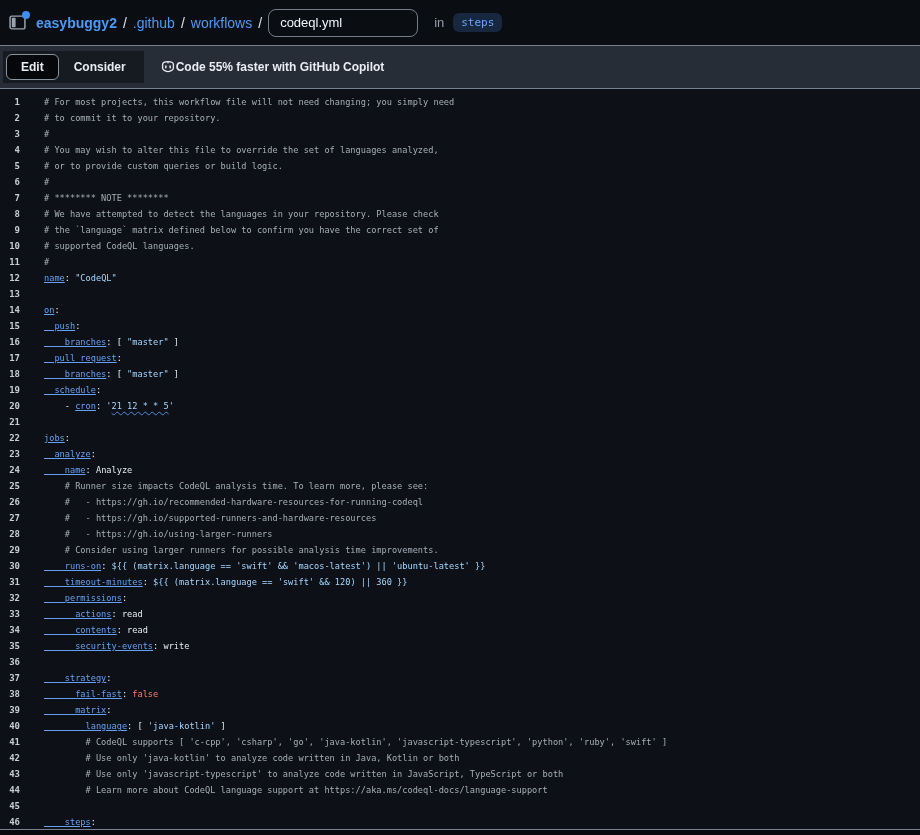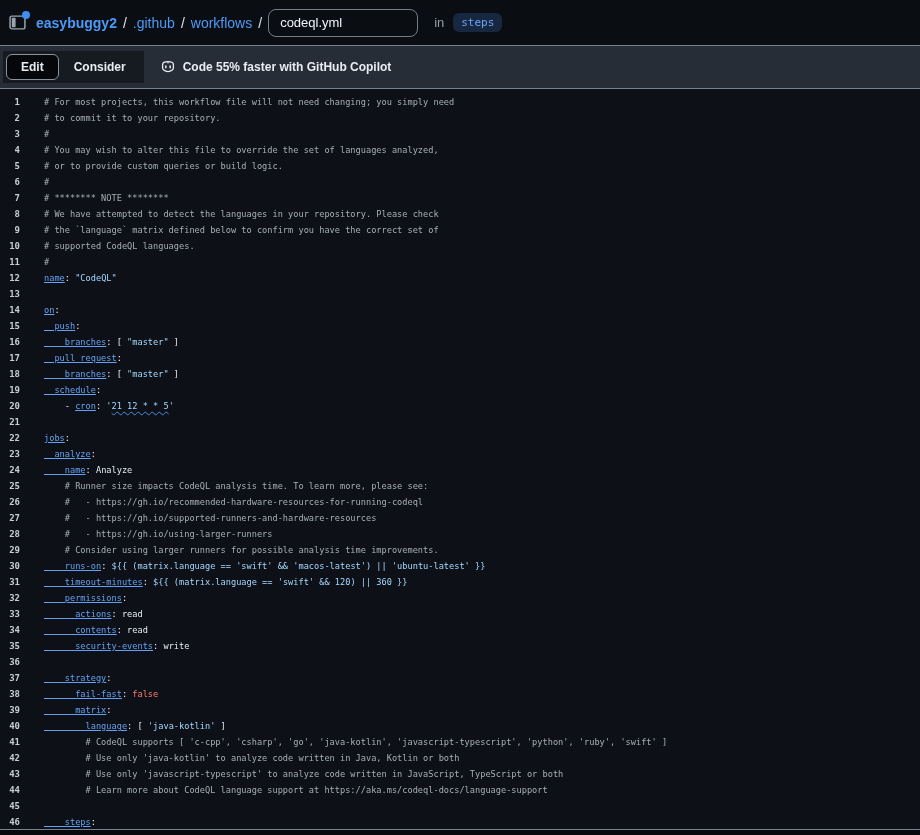--- a/index.html
+++ b/index.html
@@ -46,21 +46,21 @@
     display:flex;align-items:center;padding:0 8px 0 3px;box-sizing:border-box;
   }
   .seg{display:flex;background:#161b22;border-radius:0;padding:3px;}
   .tab{
     font-family:"Liberation Sans",sans-serif;font-size:12px;font-weight:600;color:#e8edf3;
     padding:5px 14px;border-radius:6px;border:1px solid transparent;background:transparent;cursor:pointer;
     line-height:1.2;
   }
   .tab.active{background:#05070a;border-color:#8a929c;}
   .copilot{
-    display:flex;align-items:center;gap:7px;margin-left:16px;
+    display:flex;align-items:center;margin-left:16px;
     color:#e8edf3;font-size:12px;font-weight:600;text-decoration:none;cursor:pointer;
   }
 
   
   .editor{
     flex:1 1 auto;padding-top:5px;overflow:hidden;
     font-family:"DejaVu Sans Mono",monospace;font-size:8.65px;line-height:16px;
     white-space:pre;border-bottom:1px solid #78828e;box-sizing:border-box;
   }
   .cm-line{display:flex;height:16px;}

